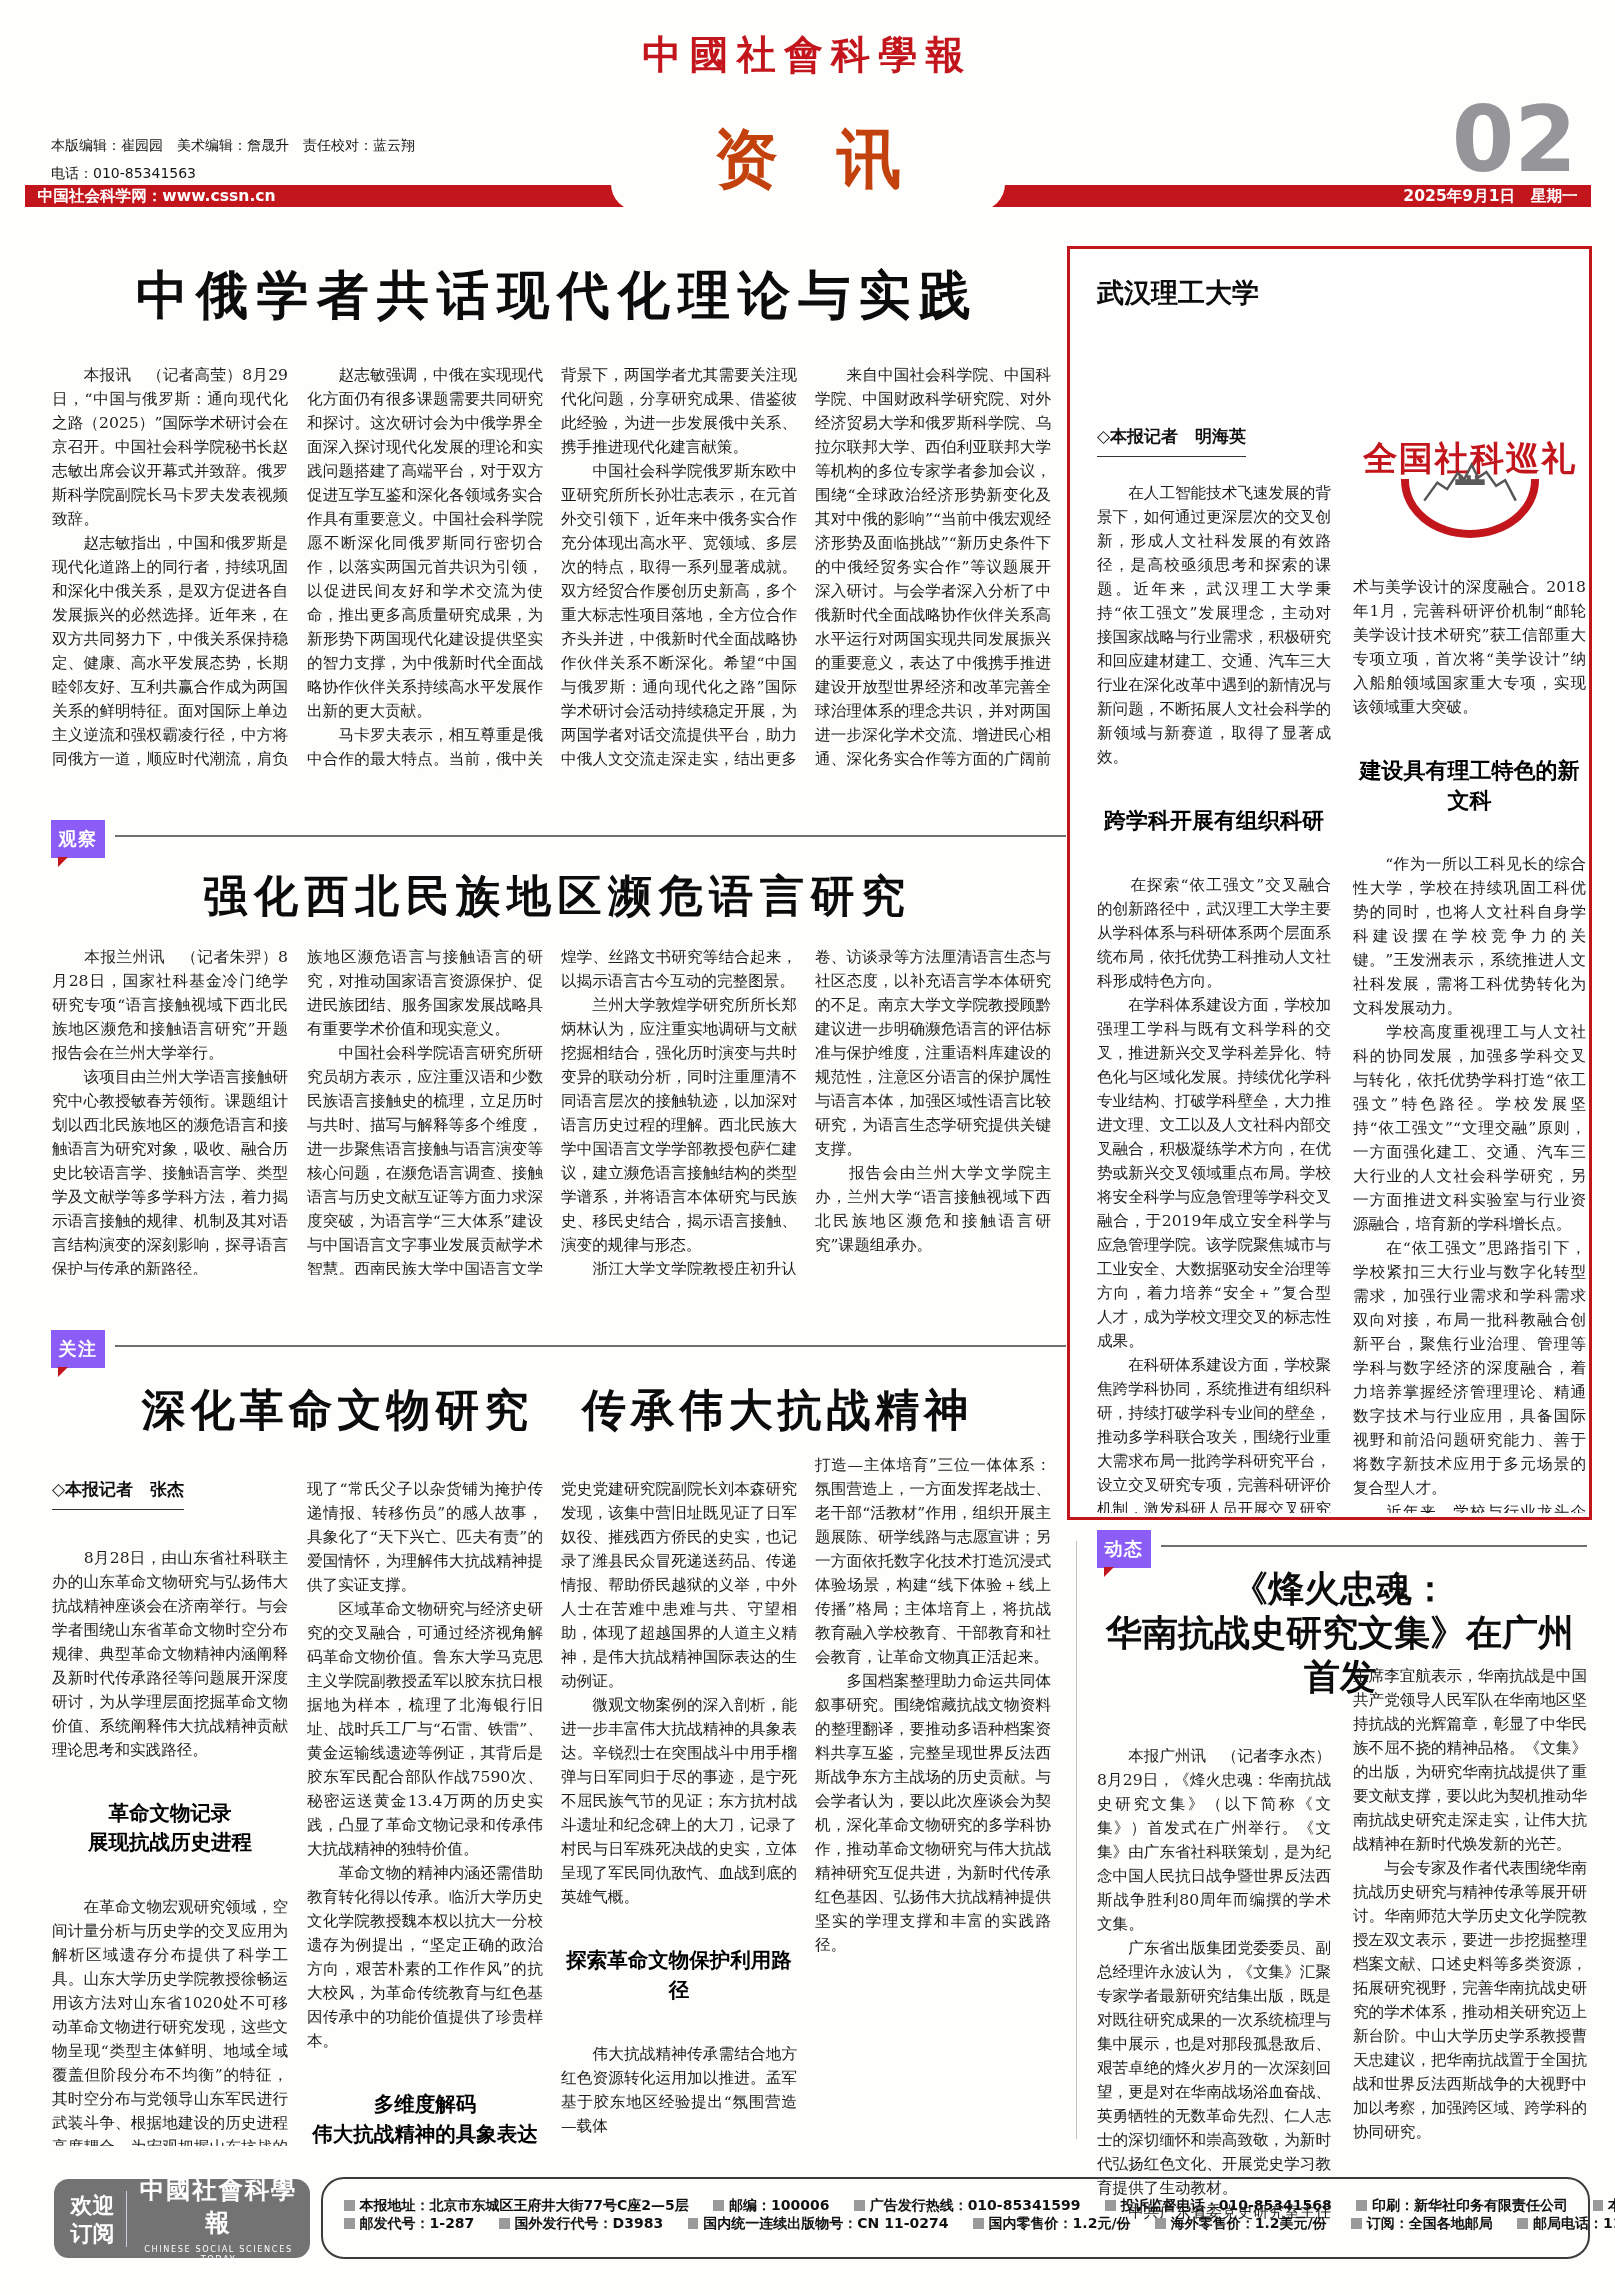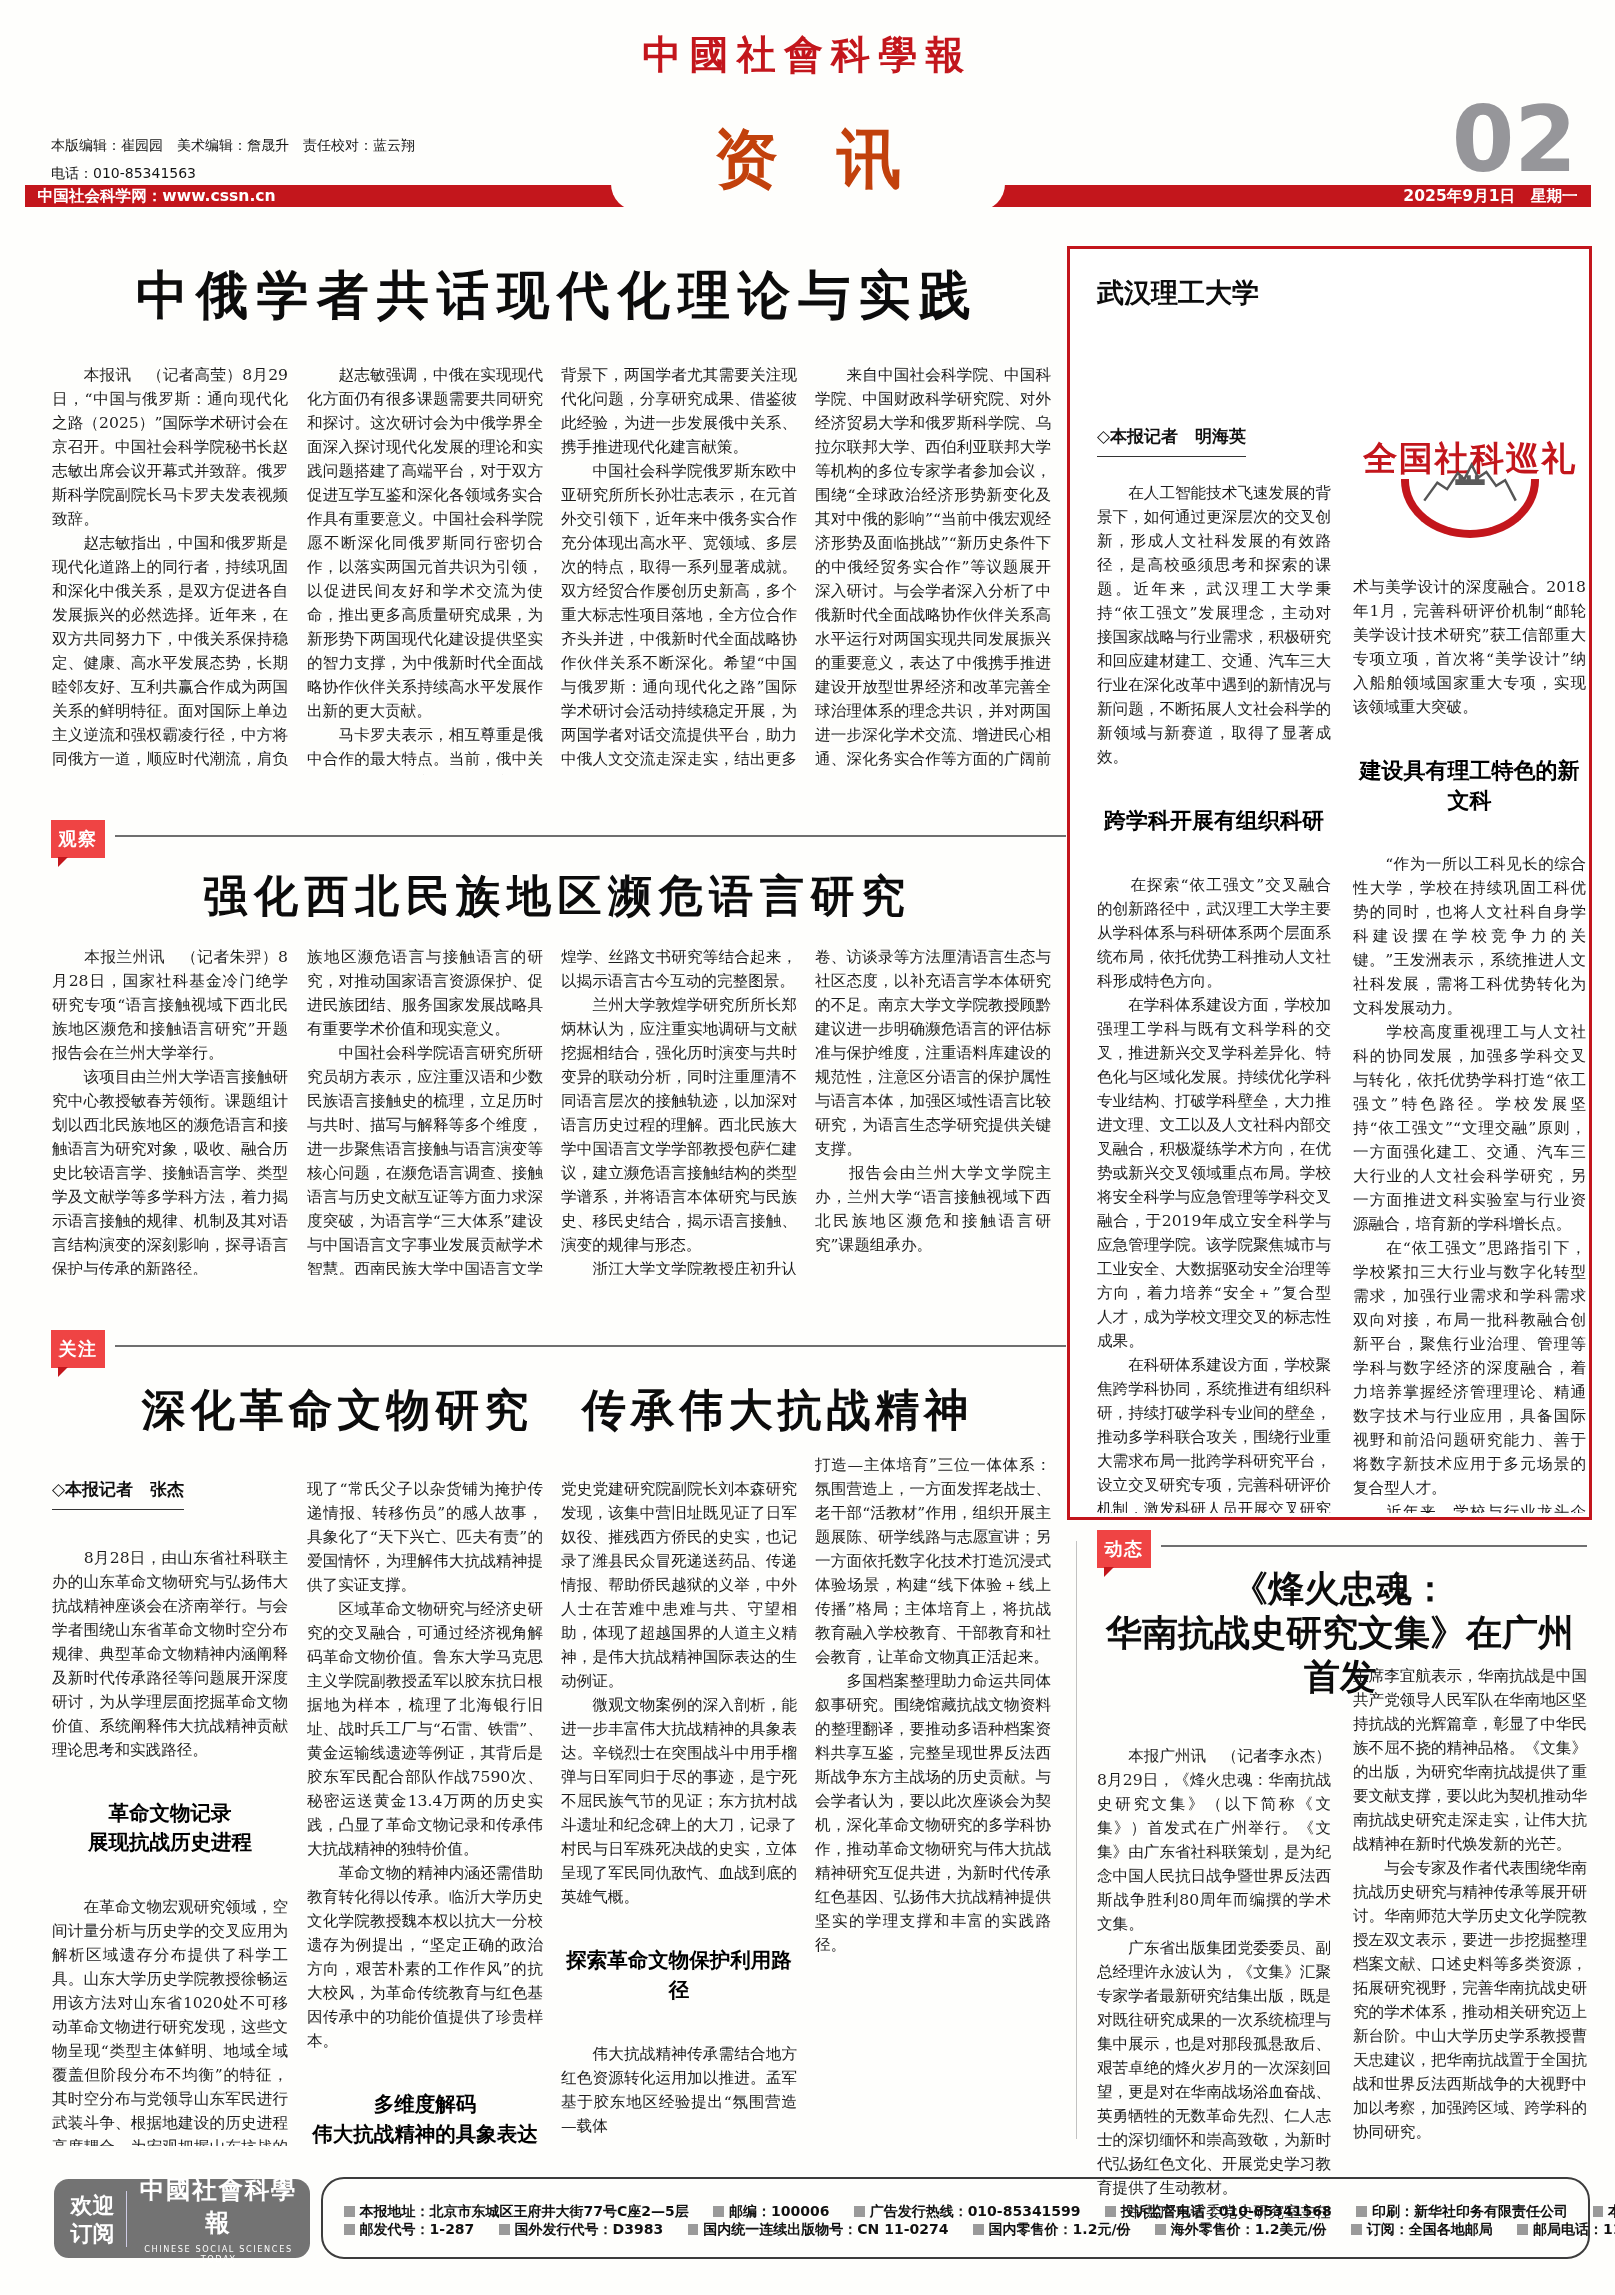--- a/index.html
+++ b/index.html
@@ -21,21 +21,21 @@
   .band-notch{left:50%;margin-left:-197px;top:184px;width:394px;height:27px;background:#fefefc;
               border-radius:0 0 36px 36px;z-index:2;}
 
   
   .headline{font-weight:900;color:#0c0c0c;font-family:"DejaVu Sans","Liberation Sans",sans-serif;}
   .col{font-size:15.6px;line-height:24px;text-align:justify;white-space:pre-line;overflow:hidden;}
   .subhead{font-family:"DejaVu Sans","Liberation Sans",sans-serif;font-weight:bold;text-align:center;
            font-size:20.5px;line-height:29.5px;margin:13px 0;white-space:pre-line;color:#000;}
   .byline{font-family:"DejaVu Sans","Liberation Sans",sans-serif;font-weight:bold;font-size:17px;
           color:#111;border-bottom:1.6px solid #333;padding-bottom:8.2px;margin-bottom:11.5px;width:fit-content;}
-  .tag{width:54px;height:38px;background:#ef4444;color:#fff;display:flex;align-items:center;
+  .tag{width:54px;height:38px;background:#8b5cf6;color:#fff;display:flex;align-items:center;
        justify-content:center;font-size:18px;font-weight:bold;letter-spacing:1.6px;z-index:2;}
   .tag::after{content:"";position:absolute;left:6.6px;bottom:-9px;width:0;height:0;
               border:5.7px solid transparent;border-top-color:#c3161c;border-left-color:#c3161c;}
   .rule{height:1.6px;background:#6f6f6f;}
 
   
   .side-box{left:1067px;top:246px;width:525px;height:1274px;border:3.3px solid #c3161c;
             box-sizing:border-box;background:#fff;z-index:1;}
   .kicker{left:1097px;top:275px;font-size:27px;font-weight:bold;color:#0c0c0c;z-index:2;}
   .side-headline{left:1097px;top:316px;width:475px;font-size:40px;line-height:49px;
@@ -51,21 +51,21 @@
   
   .subscribe-box{left:54px;top:2179px;width:256px;height:79px;background:#737373;border-radius:14.8px;
                  display:flex;align-items:center;z-index:2;}
   .subscribe-text{color:#fff;font-weight:bold;font-size:22px;line-height:28px;white-space:pre-line;
                   padding:0 11.5px 0 16.4px;border-right:1.6px solid #cfcce6;}
   .footer-brand{flex:1;text-align:center;color:#fff;}
   .footer-brand .cn{font-size:24.6px;font-weight:bold;letter-spacing:1.6px;font-family:"DejaVu Serif",serif;}
   .footer-brand .en{font-size:8.2px;letter-spacing:1.6px;margin-top:4.9px;
                     font-family:"DejaVu Sans","Liberation Sans",sans-serif;}
   .footer-info{left:321px;top:2177px;width:1269px;height:82px;border:2.5px solid #3c3c3c;border-radius:23px;
-               box-sizing:border-box;padding:24px 21px;display:flex;flex-direction:column;justify-content:flex-start;}
+               box-sizing:border-box;padding:18px 21px;display:flex;flex-direction:column;justify-content:flex-start;}
   .footer-line{display:flex;flex-wrap:nowrap;gap:24.6px;font-size:14px;font-weight:bold;color:#111;
                font-family:"DejaVu Sans","Liberation Sans",sans-serif;white-space:nowrap;}
   .footer-line span::before{content:"";display:inline-block;width:10.7px;height:10.7px;background:#9a9a9a;
                             margin-right:4.9px;vertical-align:-0.8px;}
   .vdivider{width:0.8px;background:#c2c2c2;}
 </style>
 </head>
 <body>
 
 <div class="page">

